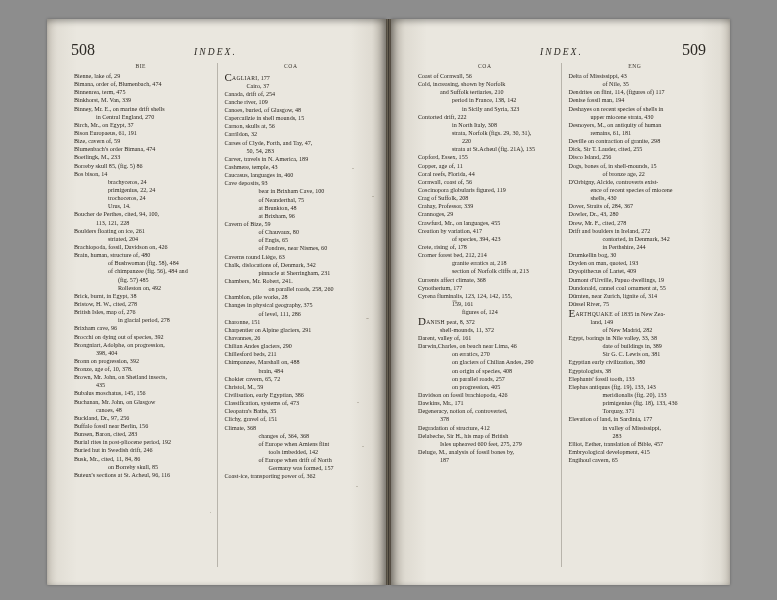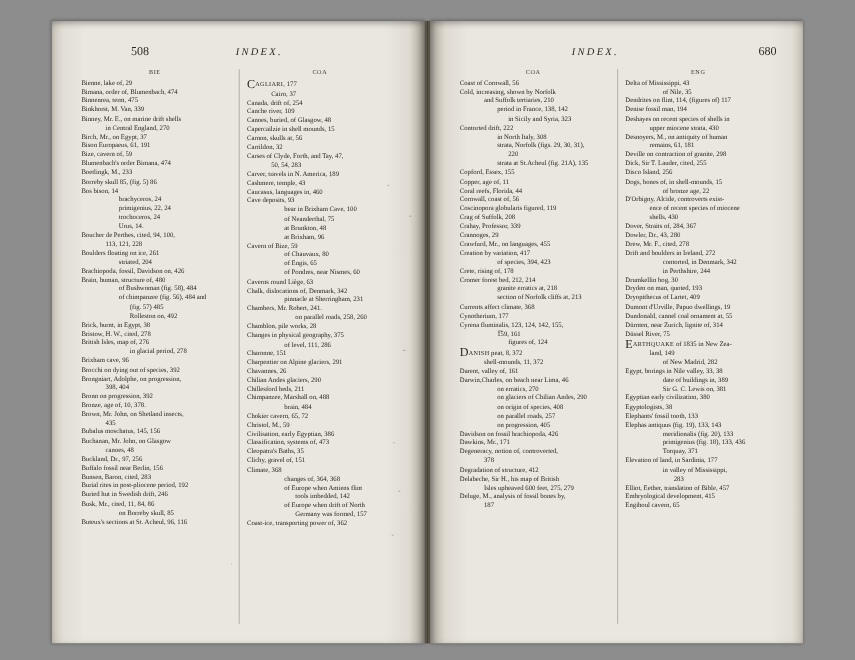--- a/index.html
+++ b/index.html
@@ -41,21 +41,21 @@
     background:linear-gradient(to right,#4a443a,#766d5d,#3f3a32,#6d6455,#554e43);
   }
 
   .runhead{
     position:absolute;top:22px;left:0;right:0;
     display:flex;align-items:baseline;
     padding:0 24px;
     font-size:9.5px;letter-spacing:.08em;
     color:#2d2a25;
   }
-  .runhead .folio{font-size:11px;letter-spacing:0;margin-left:48px;}
+  .runhead .folio{font-size:16px;letter-spacing:0;}
   .runhead .title{flex:1;text-align:center;letter-spacing:.22em;font-style:italic;}
   .runhead .spacer{width:26px;}
   .left .runhead .folio{order:0;}
   .right .runhead .folio{order:2;}
   .right .runhead .spacer{order:0;}
   .left .runhead .spacer{order:2;}
   .right .runhead .title{order:1;}
   .left .runhead .title{order:1;}
 
   .cols{
@@ -233,21 +233,21 @@
       </div>
     </div>
   </div>
 
   <div class="gutter"></div>
 
   <div class="page right">
     <div class="runhead">
       <span class="spacer"></span>
       <span class="title">INDEX.</span>
-      <span class="folio">680</span>
+      <span class="folio">509</span>
     </div>
     <div class="cols">
       <div class="col first">
         <div class="catch">COA</div>
         <ul class="entries">
             <li class="i0 hang">Coast of Cornwall, 56</li>
             <li class="i0 hang">Cold, increasing, shown by Norfolk</li>
             <li class="i1">and Suffolk tertiaries, 210</li>
             <li class="i2">period in France, 138, 142</li>
             <li class="i3">in Sicily and Syria, 323</li>

